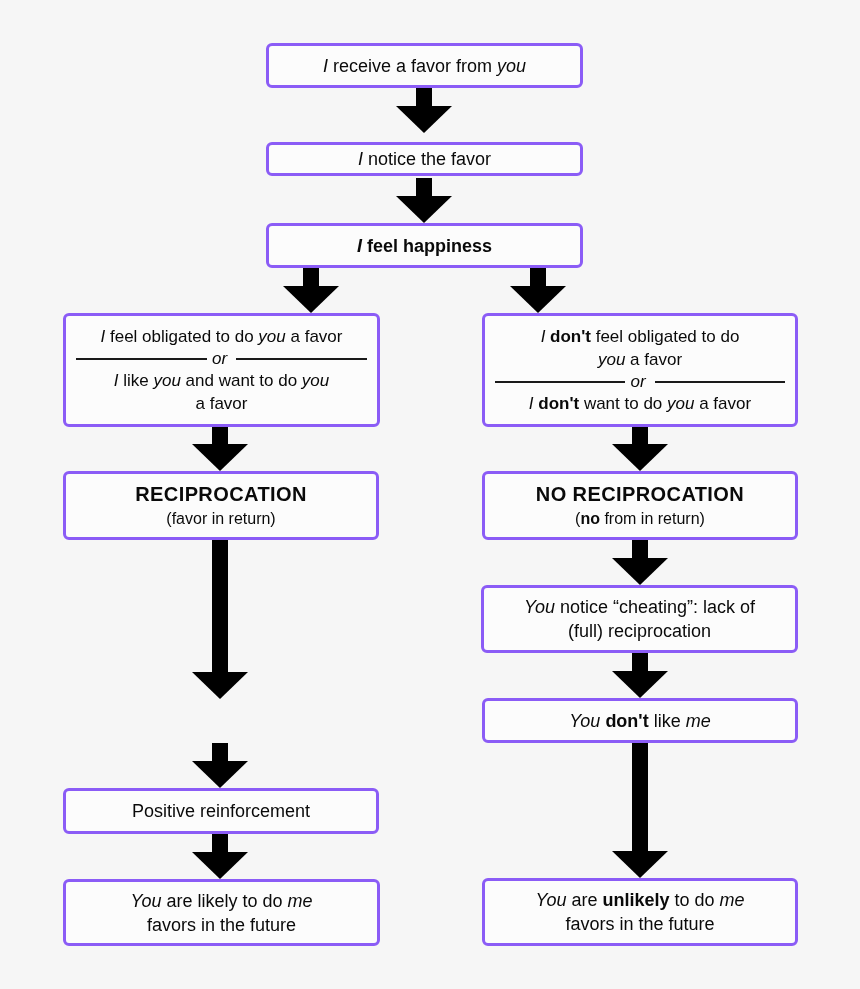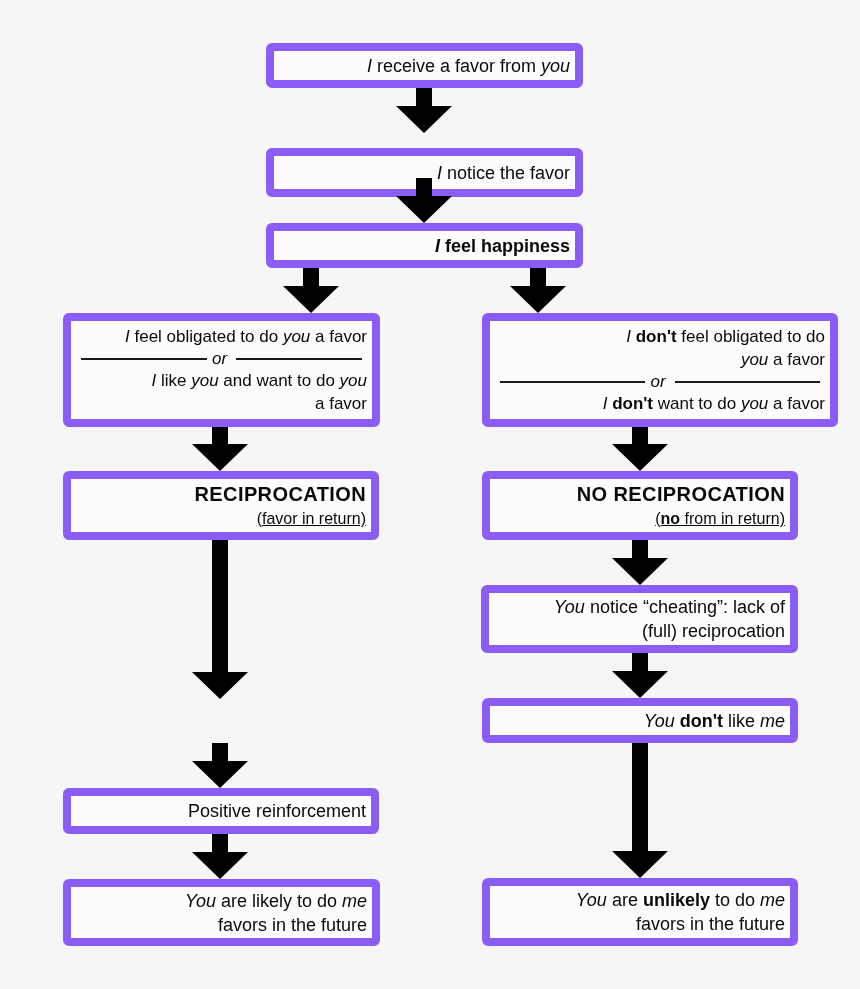--- a/index.html
+++ b/index.html
@@ -4,72 +4,72 @@
 <style>
   * { margin:0; padding:0; box-sizing:border-box; }
   html,body { background:#f6f6f6; }
   body { font-family:"Liberation Sans","DejaVu Sans",sans-serif; color:#0a0a0a; }
   .canvas {
     position:relative; width:860px; height:989px;
     background:#f6f6f6; overflow:hidden;
   }
   .box {
     position:absolute; background:#fcfcfc;
-    border:8px solid #8b5cf6; border-radius:6px;
+    border:3px solid #8b5cf6; border-radius:6px;
     display:flex; flex-direction:column; justify-content:center;
-    text-align:right; font-size:18px; line-height:24px;
+    text-align:center; font-size:18px; line-height:24px;
     padding:2px 5px;
   }
   .box.small { font-size:17px; line-height:23px; }
   .box .it { font-style:italic; }
   .box .bd { font-weight:bold; }
   .line { white-space:nowrap; }
   .line.divider { display:flex; align-items:center; height:21px; padding:0 5px; white-space:normal; }
   .divider .rule { flex:1; height:2px; background:#1a1a1a; }
   .divider .or-word { font-style:italic; padding-left:5px; padding-right:9px; font-size:17px; }
   .line.headline { font-size:20px; line-height:27px; letter-spacing:0.4px; }
-  .line.subline { font-size:16px; line-height:22px;text-decoration:underline; }
+  .line.subline { font-size:16px; line-height:22px; }
   .arrow {
     position:absolute; width:56px;
     display:flex; flex-direction:column; align-items:center;
   }
   .arrow .shaft { width:16px; flex:1; background:#000; }
   .arrow .head {
     width:0; height:0;
     border-left:28px solid transparent;
     border-right:28px solid transparent;
     border-top:27px solid #000;
   }
 </style>
 </head>
 <body>
 
 <div class="canvas">
 
   <div class="box" style="left:266px; top:43px; width:317px; height:45px;">
       <div class="line"><span class="it">I</span><span> receive a favor from </span><span class="it">you</span></div>
     </div>
-  <div class="box" style="left:266px; top:148px; width:317px; height:49px;">
+  <div class="box" style="left:266px; top:142px; width:317px; height:34px;">
       <div class="line"><span class="it">I</span><span> notice the favor</span></div>
     </div>
   <div class="box" style="left:266px; top:223px; width:317px; height:45px;font-weight:bold;">
       <div class="line"><span class="it">I</span><span> feel happiness</span></div>
     </div>
 
   <div class="box small" style="left:63px; top:313px; width:317px; height:114px;">
       <div class="line"><span class="it">I</span><span> feel obligated to do </span><span class="it">you</span><span> a favor</span></div>
       <div class="line divider">
         <span class="rule"></span>
         <span class="or-word">or</span>
         <span class="rule"></span>
       </div>
       <div class="line"><span class="it">I</span><span> like </span><span class="it">you</span><span> and want to do </span><span class="it">you</span></div>
       <div class="line"><span>a favor</span></div>
     </div>
-  <div class="box small" style="left:482px; top:313px; width:356px; height:114px;">
+  <div class="box small" style="left:482px; top:313px; width:316px; height:114px;">
       <div class="line"><span class="it">I</span><span> </span><span class="bd">don't</span><span> feel obligated to do</span></div>
       <div class="line"><span class="it">you</span><span> a favor</span></div>
       <div class="line divider">
         <span class="rule"></span>
         <span class="or-word">or</span>
         <span class="rule"></span>
       </div>
       <div class="line"><span class="it">I</span><span> </span><span class="bd">don't</span><span> want to do </span><span class="it">you</span><span> a favor</span></div>
     </div>
 

